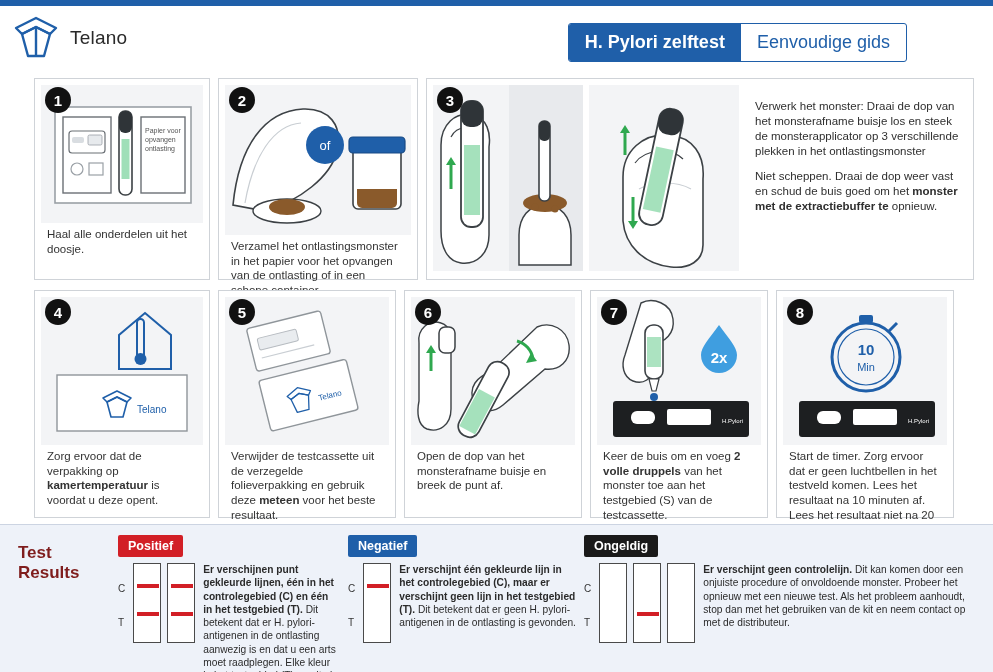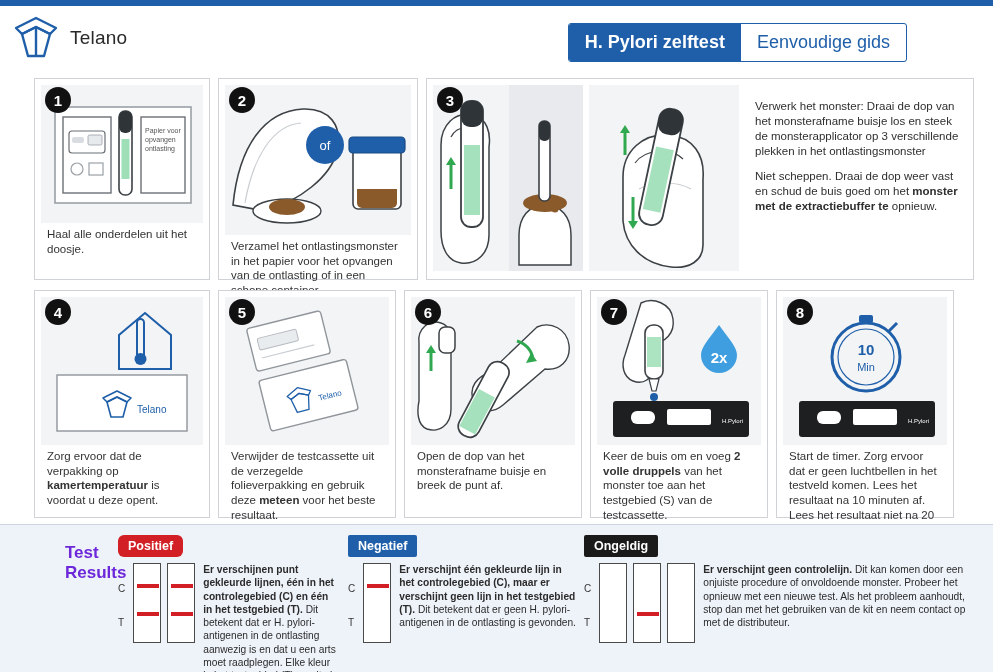--- a/index.html
+++ b/index.html
@@ -115,38 +115,37 @@
   
   .results {
     position: absolute; left: 0; top: 524px;
     width: 993px; height: 148px;
     background: #eef2f9;
     border-top: 1px solid #ccd4e2;
     padding: 10px 12px;
   }
   .results-title {
     position: absolute; left: 18px; top: 18px;
-    font-size: 17px; font-weight: bold; color: #6d28d9;
+    font-size: 17px; font-weight: bold; color: #7f1d1d;
     line-height: 1.15;
-    margin-left: 47px;
   }
   .res-cols {
     position: absolute; left: 118px; top: 10px;
     display: flex; gap: 8px; width: 866px;
   }
   .res-col { position: relative; }
   .rc1 { width: 222px; }
   .rc2 { width: 228px; }
   .rc3 { width: 400px; }
   .tag {
     display: inline-block;
     color: #fff; font-size: 12.5px; font-weight: bold;
     padding: 4px 10px; border-radius: 2px;
   }
-  .tag-pos { background: #d21f26; border-radius: 6px; }
+  .tag-pos { background: #d21f26; }
   .tag-neg { background: #1f5fa9; }
   .tag-inv { background: #1a1a1a; }
   .res-body { display: flex; gap: 8px; margin-top: 6px; }
   .res-text {
     font-size: 10.2px; color: #2b2b2b; line-height: 1.3;
   }
   .res-text b { font-weight: bold; }
   .ct-labels {
     width: 12px; font-size: 10px; color: #333;
     display: flex; flex-direction: column; justify-content: center;

